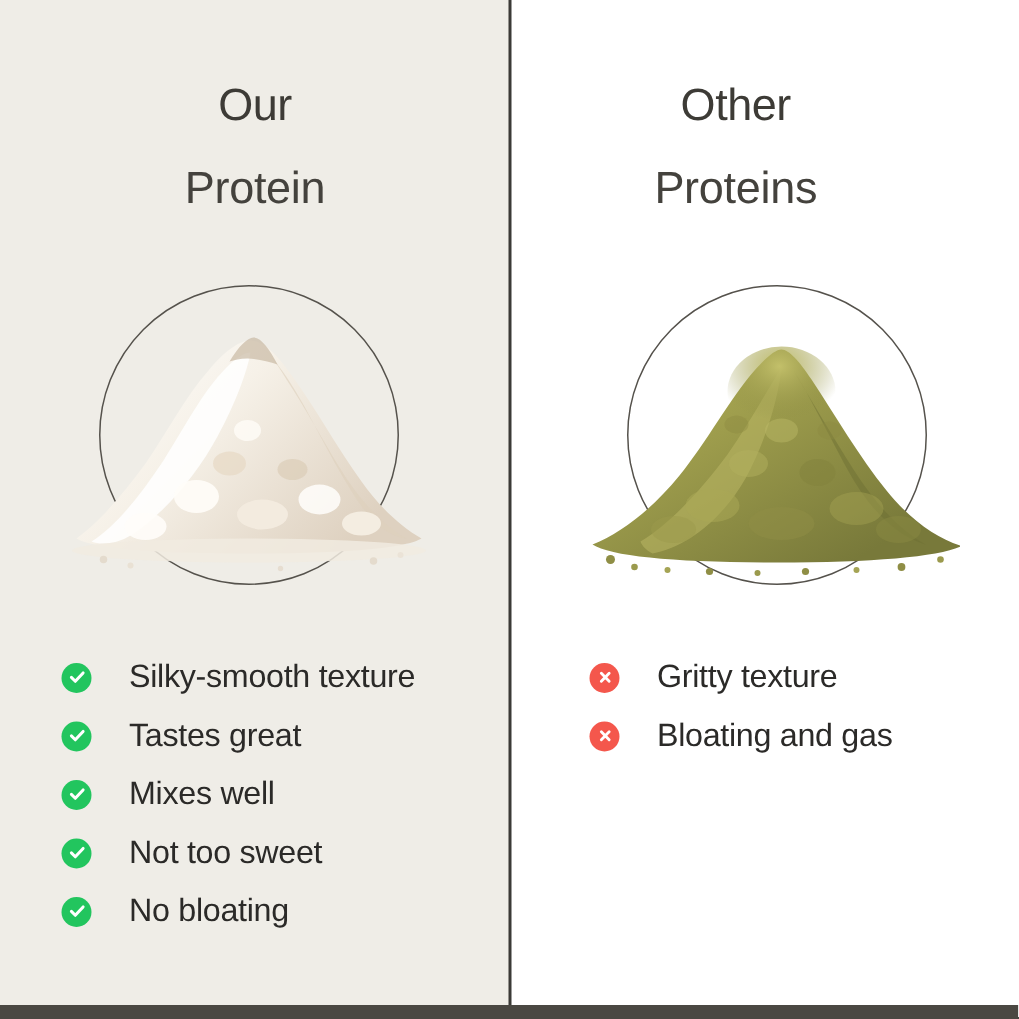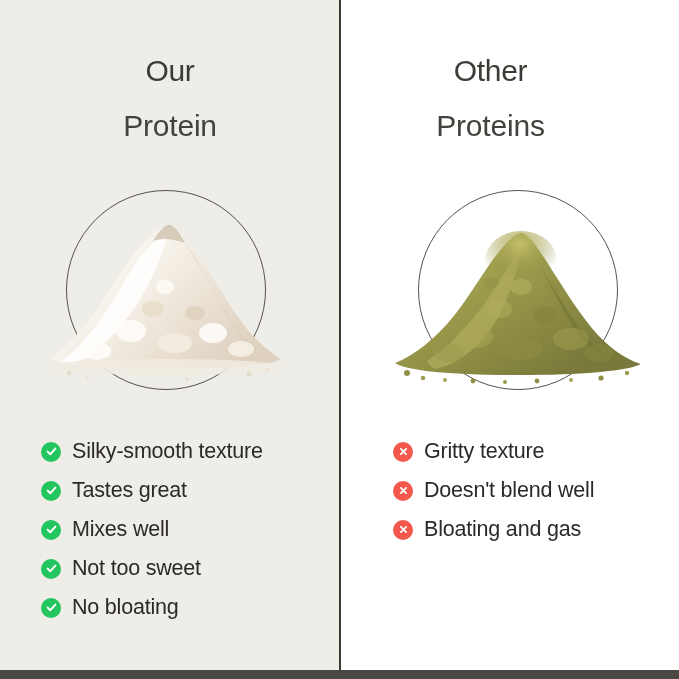--- a/index.html
+++ b/index.html
@@ -110,20 +110,21 @@
     list-style: none;
   }
   #list-ours   { left: 41px; }
   #list-others { left: 52px; }
 
   .list li {
     display: flex;
     align-items: center;
     height: 39px;
     margin: 0;
+    gap: 14px;
   }
 
   .badge {
     flex: 0 0 auto;
     width: 20px;
     height: 20px;
     border-radius: 50%;
     display: flex;
     align-items: center;
     justify-content: center;
@@ -308,28 +309,20 @@
           </svg>
         </span>
         <span class="item-label">Gritty texture</span>
       </li>
       <li>
         <span class="badge badge-cross">
           <svg width="13" height="13" viewBox="0 0 13 13">
             <path d="M3.9 3.9 L9.1 9.1 M9.1 3.9 L3.9 9.1" stroke="#ffffff" stroke-width="1.9" stroke-linecap="round"></path>
           </svg>
         </span>
-        <span class="item-label">Doesn't blend well</span>
-      </li>
-      <li>
-        <span class="badge badge-cross">
-          <svg width="13" height="13" viewBox="0 0 13 13">
-            <path d="M3.9 3.9 L9.1 9.1 M9.1 3.9 L3.9 9.1" stroke="#ffffff" stroke-width="1.9" stroke-linecap="round"></path>
-          </svg>
-        </span>
         <span class="item-label">Bloating and gas</span>
       </li>
     </ul>
   </div>
 
   <div class="divider"></div>
   <div class="bottom-bar"></div>
 
 </div>
 

